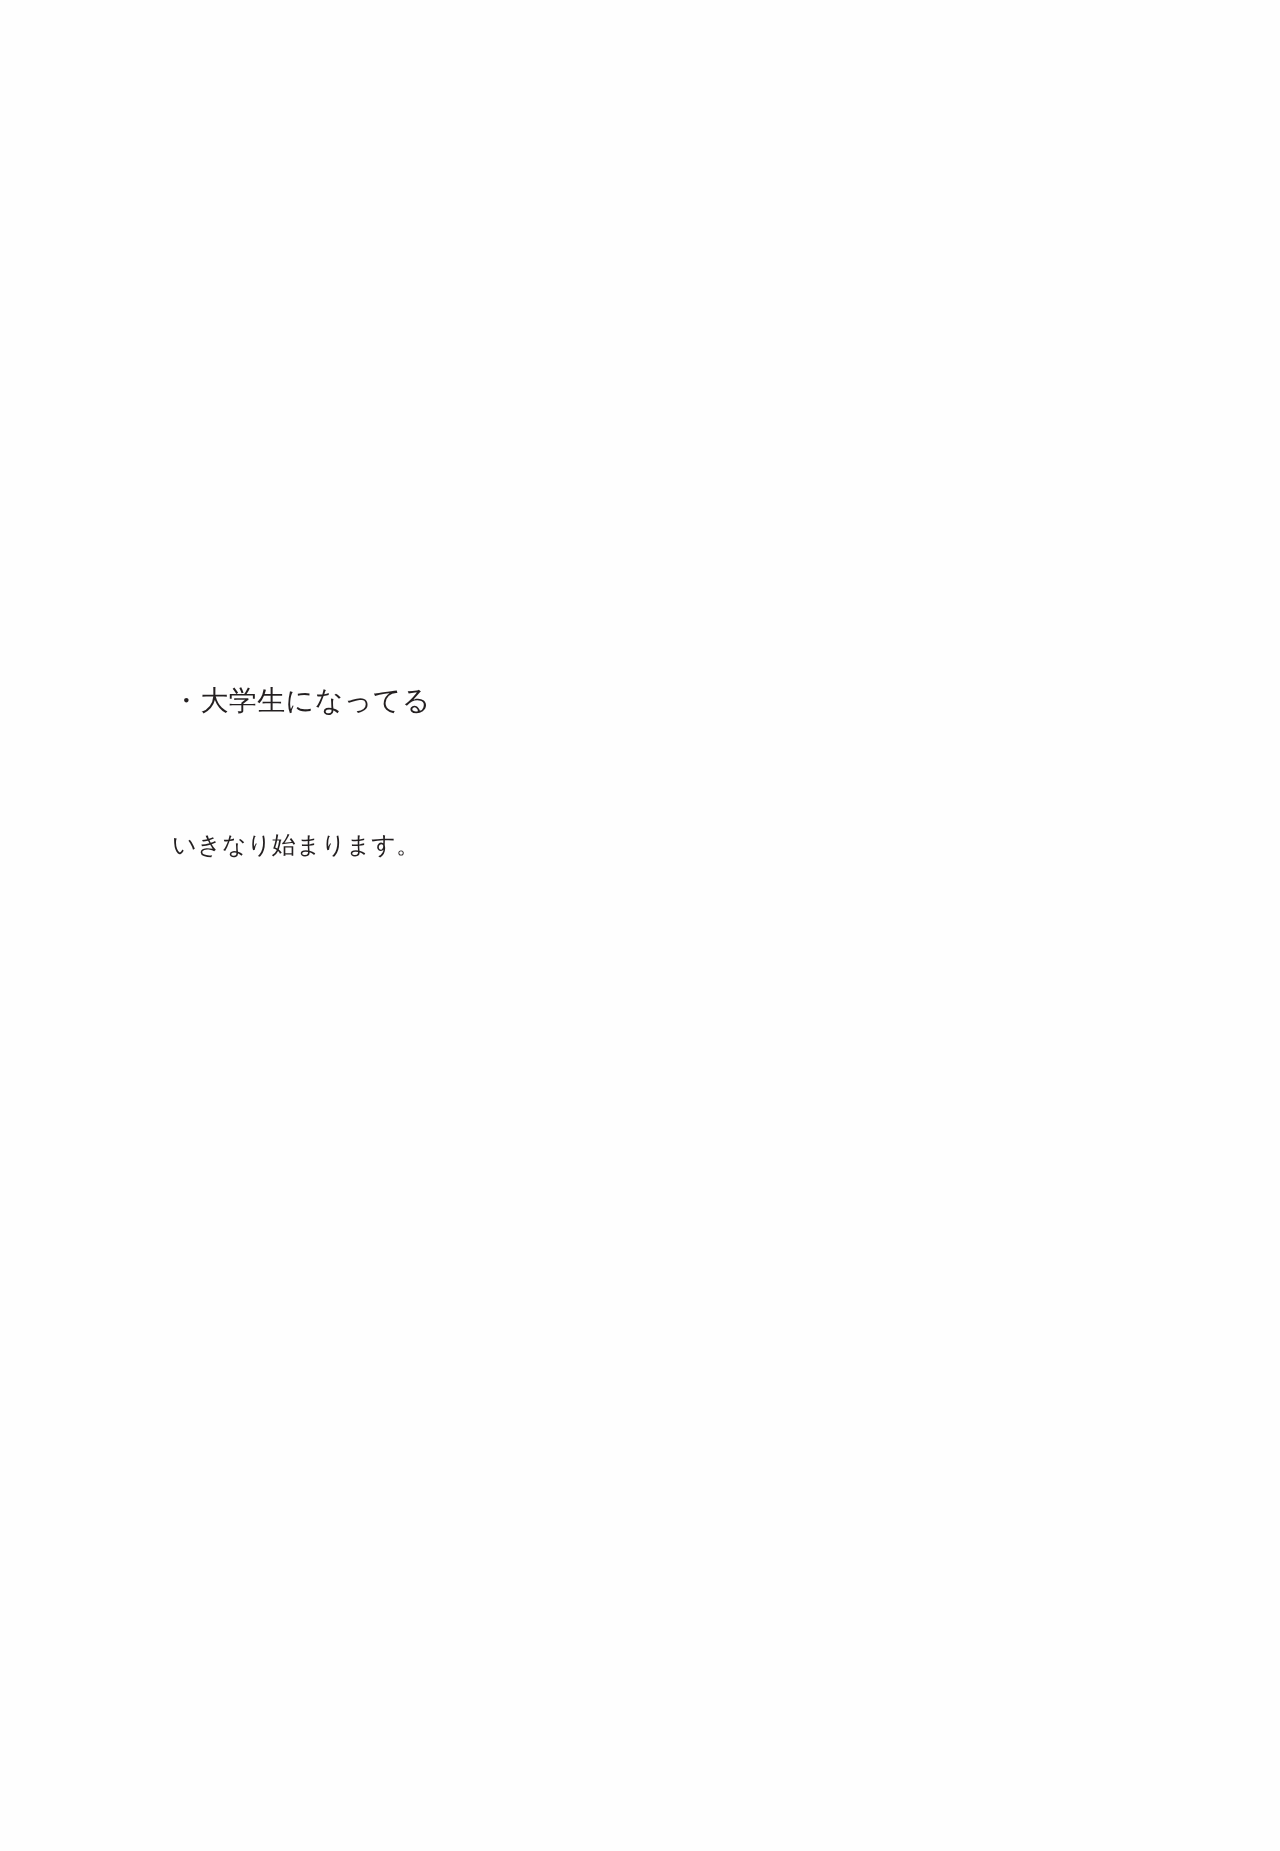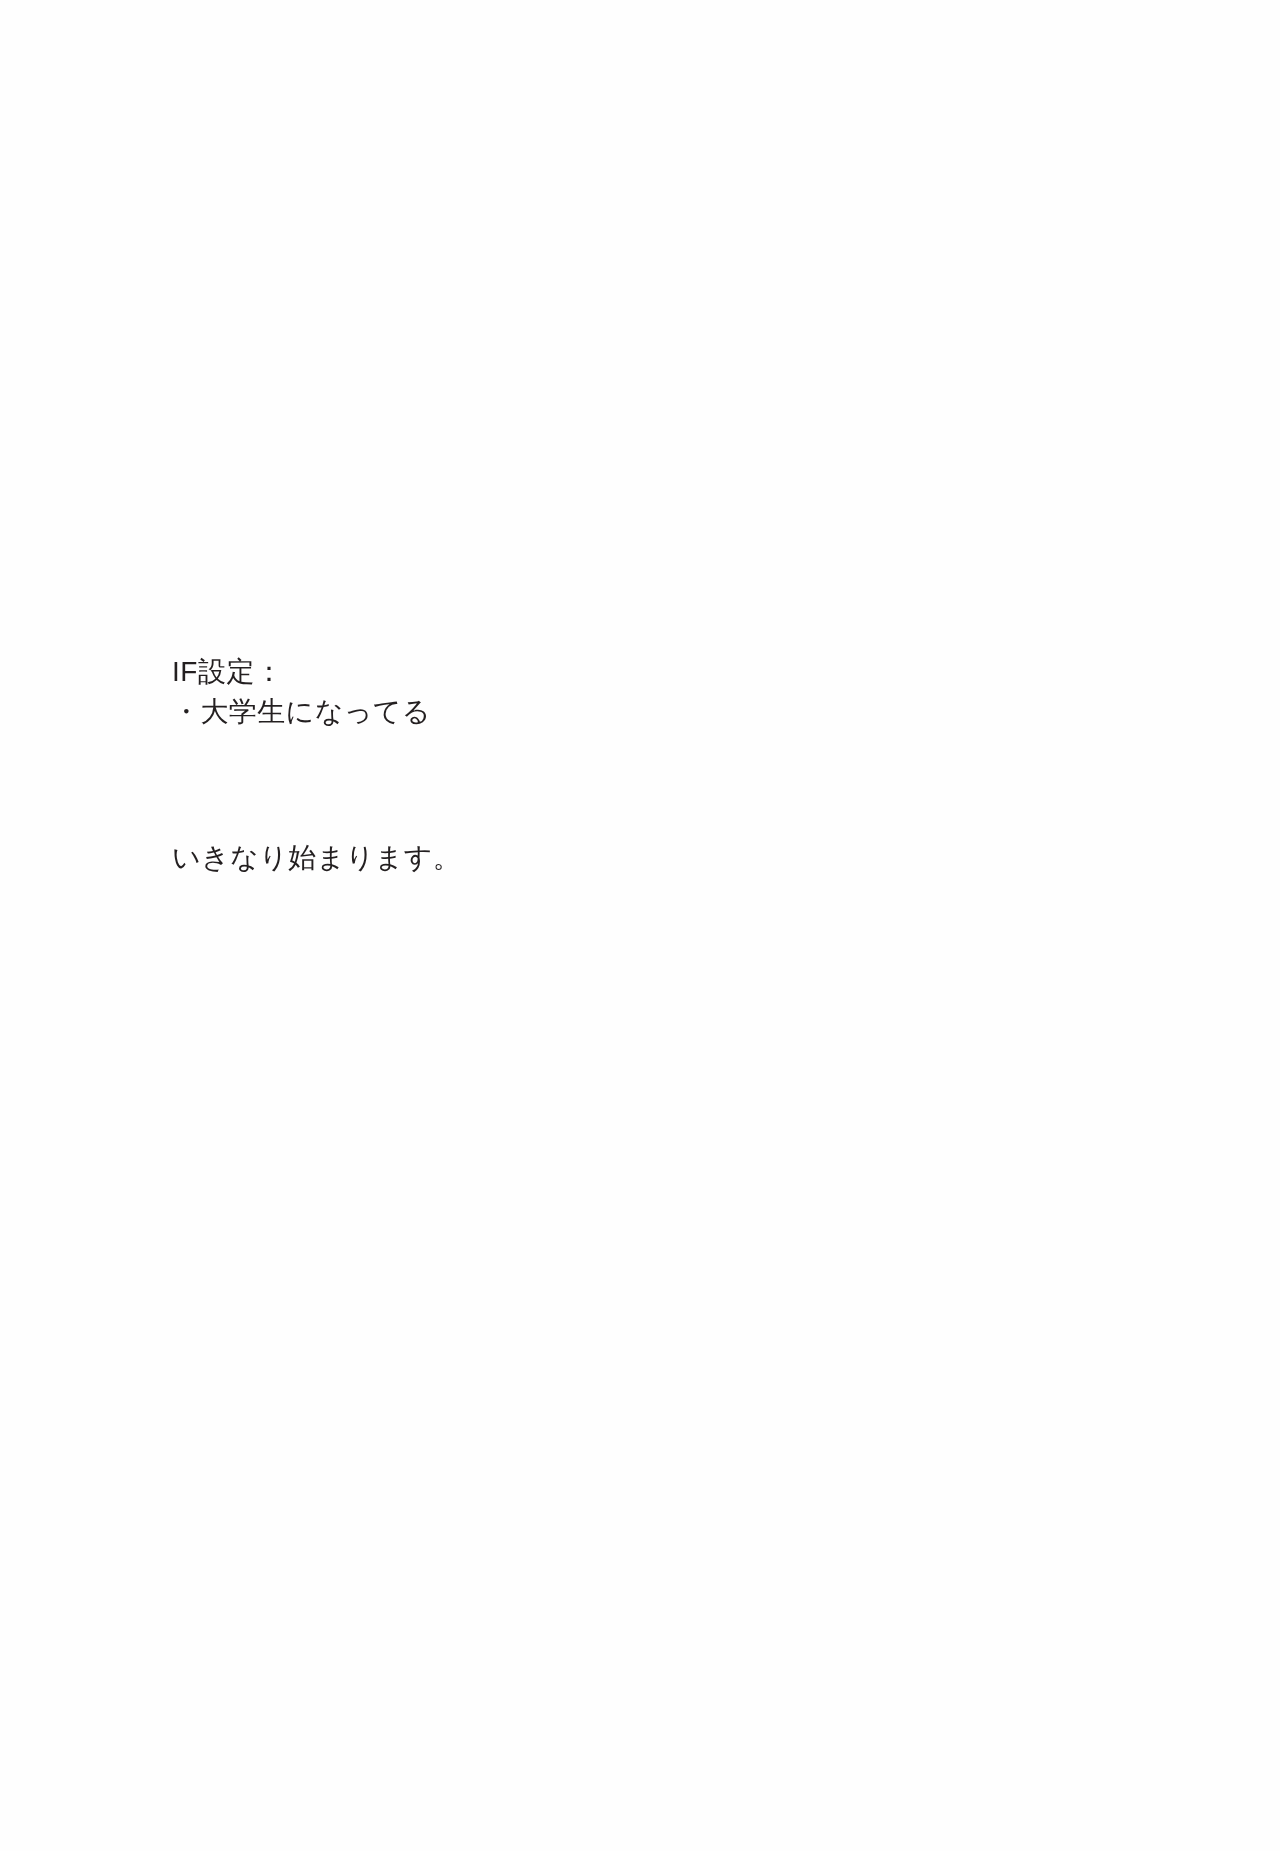--- a/index.html
+++ b/index.html
@@ -45,44 +45,44 @@
   .if-list {
     list-style: none;
     margin: 0;
     padding: 0;
     font-size: 28px;
     line-height: 1.45;
     letter-spacing: 0.4px;
   }
   .if-list li {
     white-space: nowrap;
+    margin-top: 29px;
   }
   .spacer-b { height: 26px; }
   .note {
     font-size: 28px;
     line-height: 1.45;
     letter-spacing: 0.4px;
   }
   .spacer-c { height: 80px; }
   .closing {
-    font-size: 28px;
+    font-size: 24px;
     line-height: 1.45;
     letter-spacing: 0.4px;
   }
 </style>
 </head>
 <body>
 
 <div class="page">
   <div class="content">
 
 
     <div class="spacer-a"></div>
 
-    <p class="block if-heading">IF設定：</p>
 
     <ul class="if-list">
       <li>・大学生になってる</li>
     </ul>
 
     <div class="spacer-b"></div>
 
 
     <div class="spacer-c"></div>
 

